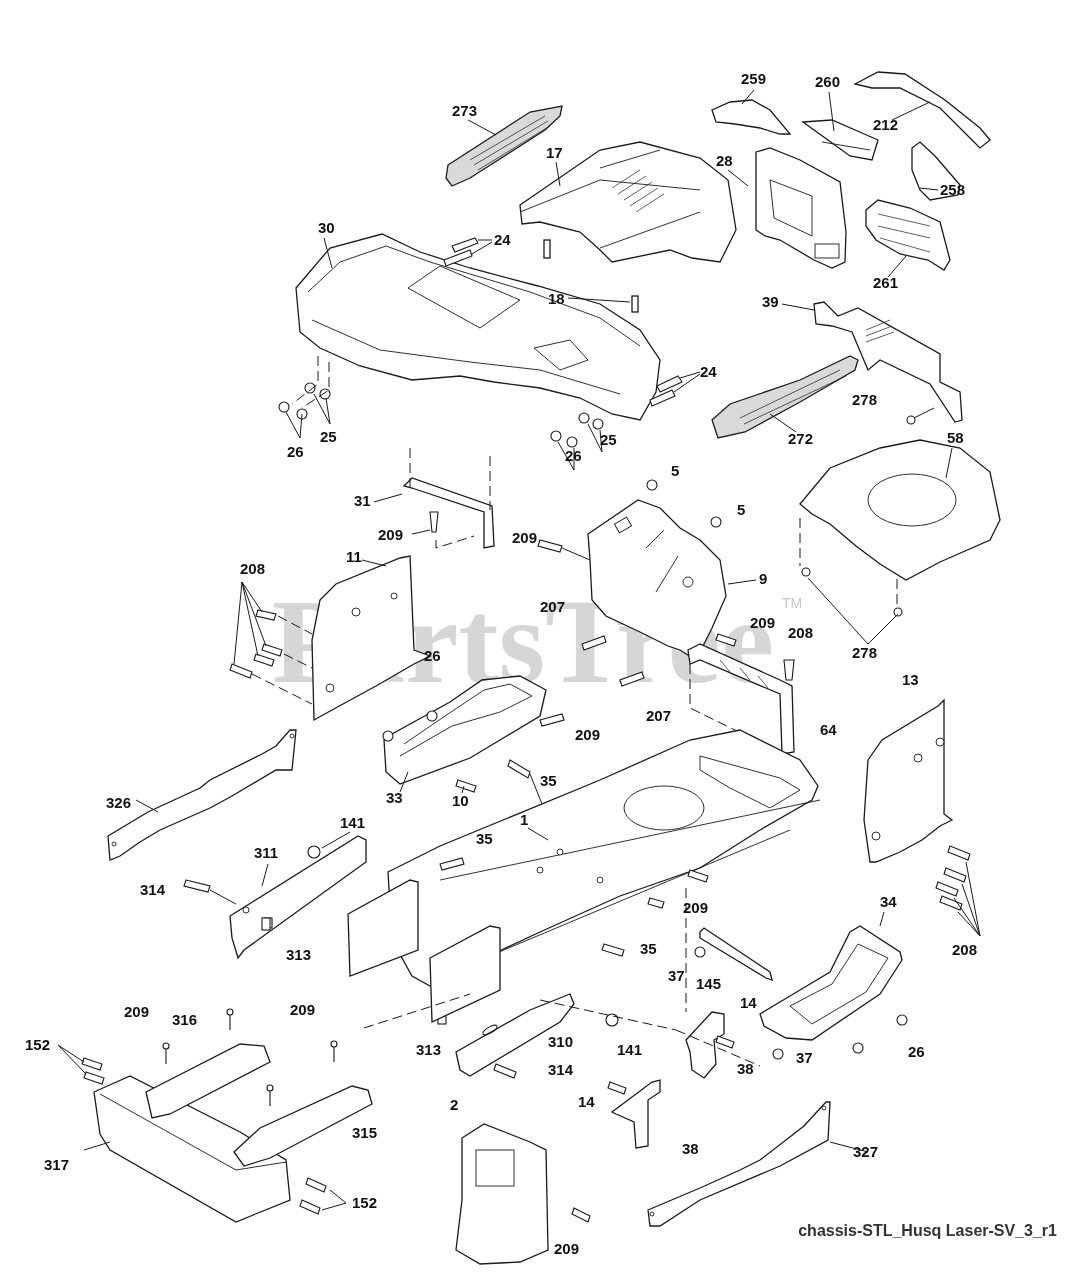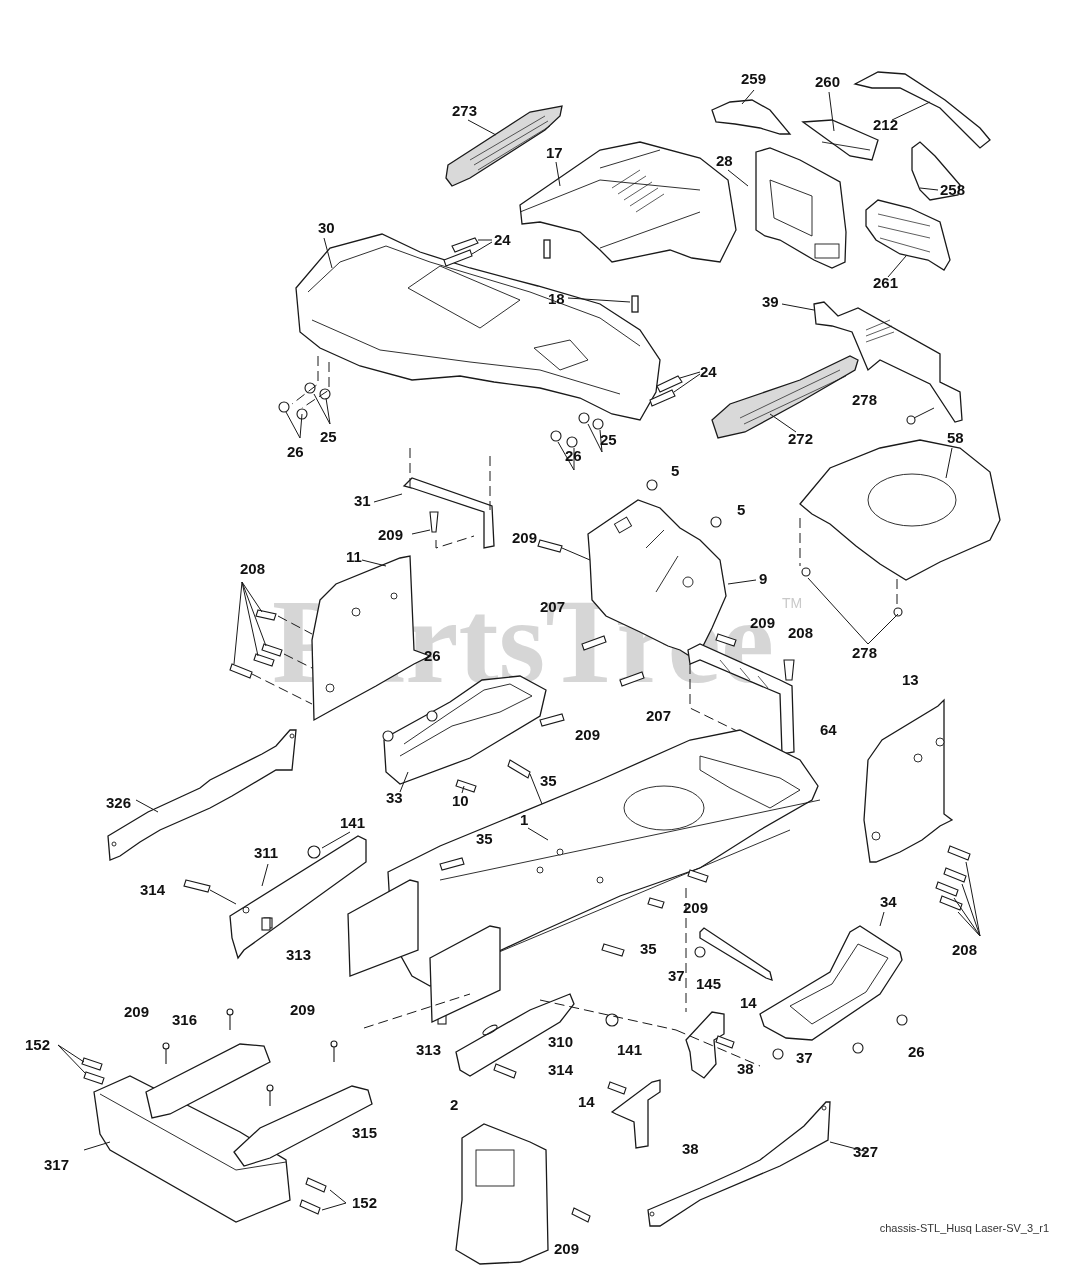--- a/index.html
+++ b/index.html
@@ -11,22 +11,22 @@
   .part-dark { fill: #d9d9d9; stroke: #1a1a1a; stroke-width: 1.3; }
   .detail { fill: none; stroke: #1a1a1a; stroke-width: 0.9; }
   .hatch { fill: none; stroke: #1a1a1a; stroke-width: 0.7; }
   .leader { fill: none; stroke: #1a1a1a; stroke-width: 1; }
   .dash { fill: none; stroke: #1a1a1a; stroke-width: 1; stroke-dasharray: 10 5; }
   .hole { fill: #ffffff; stroke: #1a1a1a; stroke-width: 0.9; }
   .hw { fill: #ffffff; stroke: #1a1a1a; stroke-width: 1.1; }
   .callout { font-family: "Liberation Sans", sans-serif; font-weight: bold; font-size: 15px; fill: #111111; }
   .watermark { font-family: "Liberation Serif", serif; font-weight: bold; font-size: 120px; fill: #c9c9c9; opacity: 0.75; }
   .tm { font-family: "Liberation Sans", sans-serif; font-size: 14px; fill: #c9c9c9; }
-  .caption { position: absolute; right: 36px; top: 1222px; font-size: 11px; color: #333333;
-             font-family: "Liberation Sans", sans-serif; }
+  .caption { position: absolute; right: 28px; top: 1222px; font-size: 16px; color: #333333;
+             font-family: "Liberation Sans", sans-serif; font-weight: bold; }
 </style>
 </head>
 <body>
 
 <div id="stage">
 <svg width="1085" height="1280" viewBox="0 0 1085 1280">
 
   <text class="watermark" x="272" y="682">PartsTree</text>
   <text class="tm" x="782" y="608">TM</text>
 

